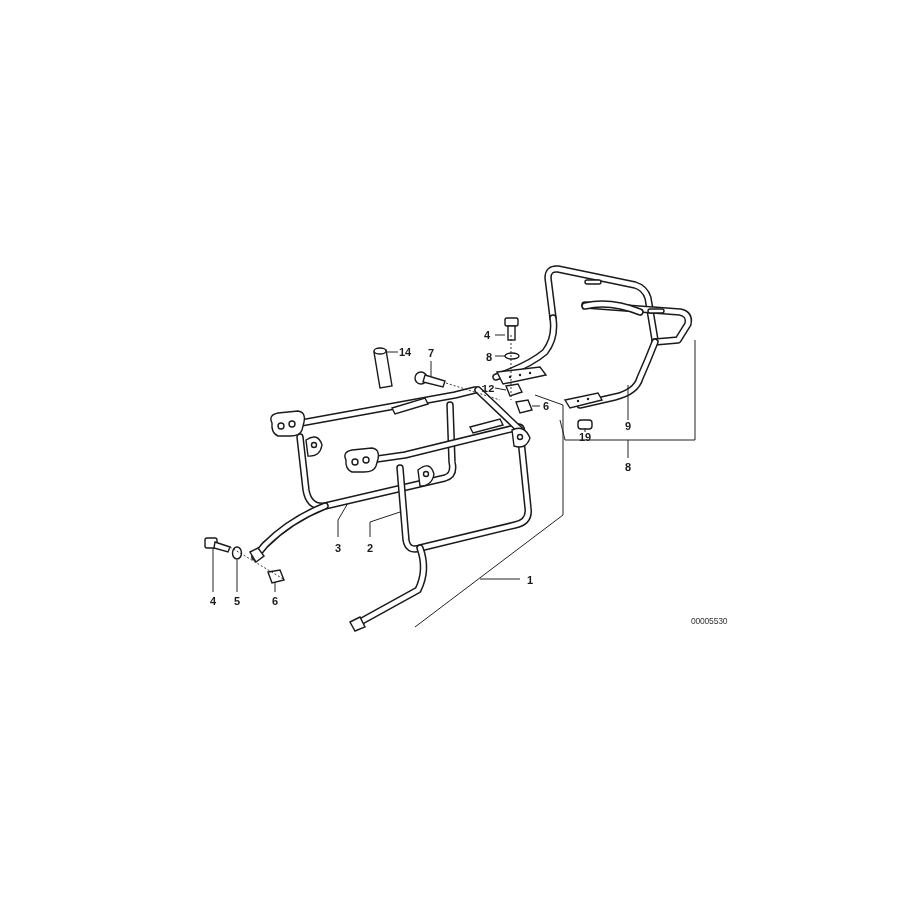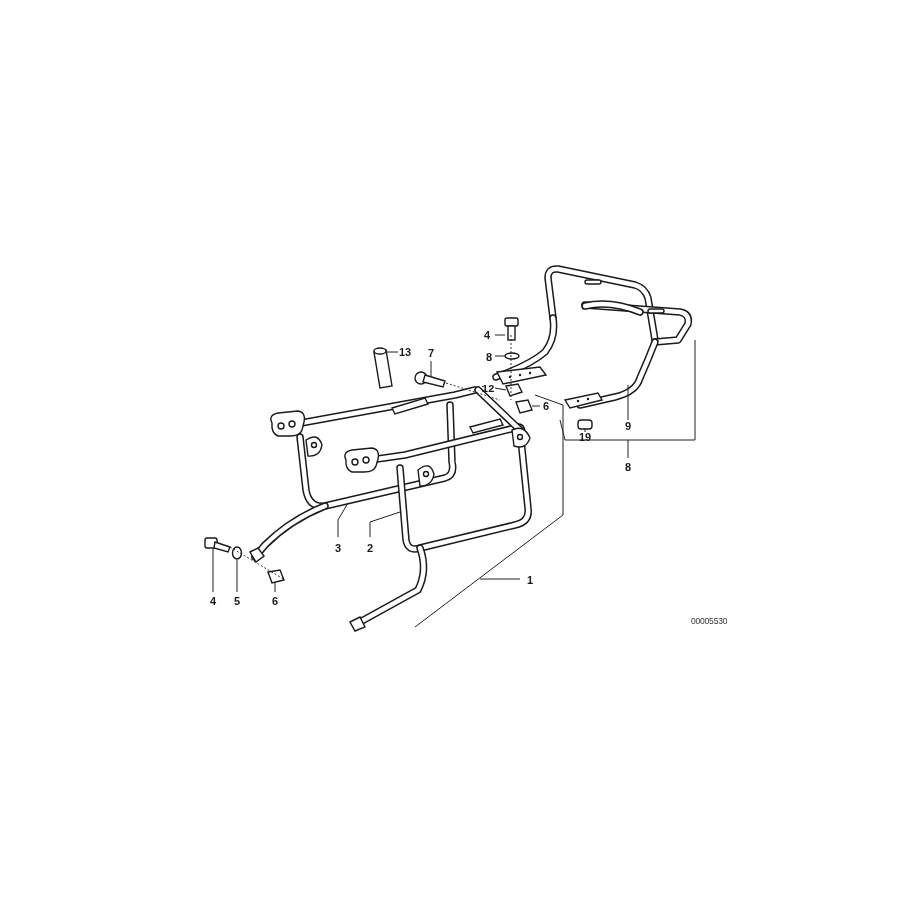--- a/index.html
+++ b/index.html
@@ -159,16 +159,16 @@
   <span class="lbl" style="left:237px;top:601px;">5</span>
   <span class="lbl" style="left:275px;top:601px;">6</span>
   <span class="lbl" style="left:546px;top:406px;">6</span>
   <span class="lbl" style="left:431px;top:353px;">7</span>
   <span class="lbl" style="left:628px;top:467px;">8</span>
   <span class="lbl" style="left:628px;top:426px;">9</span>
   <span class="lbl" style="left:487px;top:335px;">4</span>
   <span class="lbl" style="left:489px;top:357px;">8</span>
   <span class="lbl" style="left:488px;top:389px;font-family:Liberation Mono, monospace;">12</span>
   <span class="lbl" style="left:585px;top:437px;">19</span>
-  <span class="lbl" style="left:405px;top:352px;">13</span>
+  <span class="lbl" style="left:405px;top:352px;">14</span>
 
   <span class="ref" style="left:659px;top:616px;padding-left:32px;">00005530</span>
 </div>
 
 </body></html>

